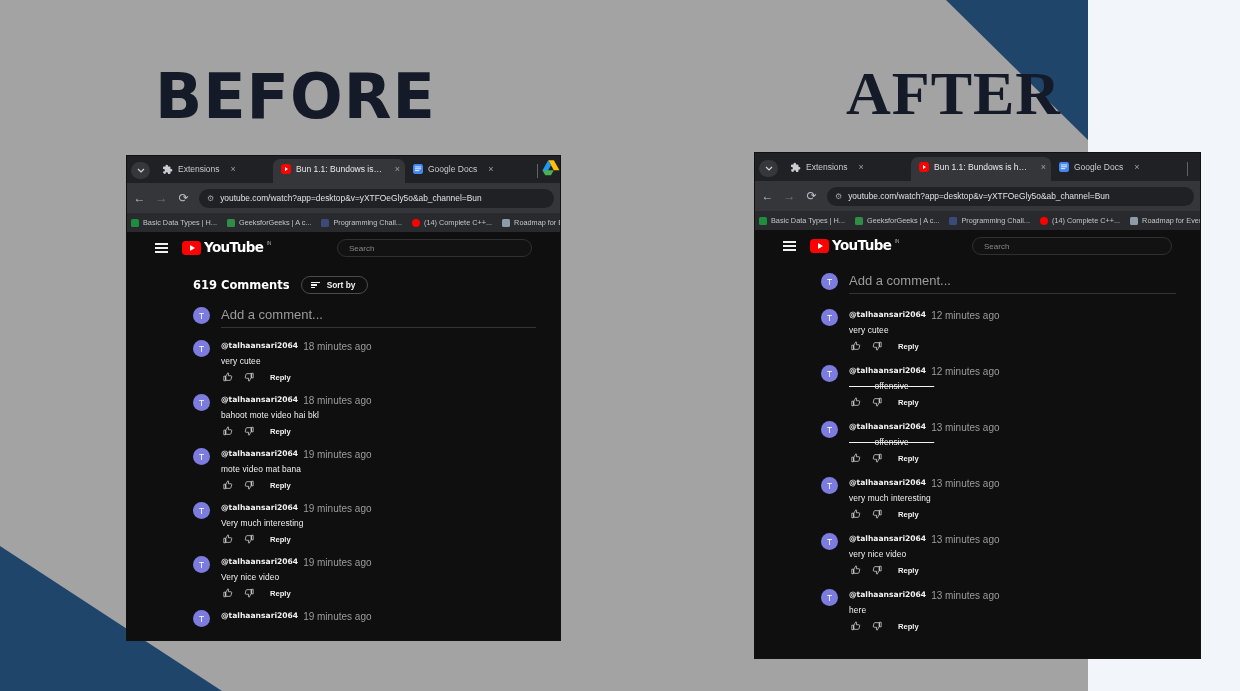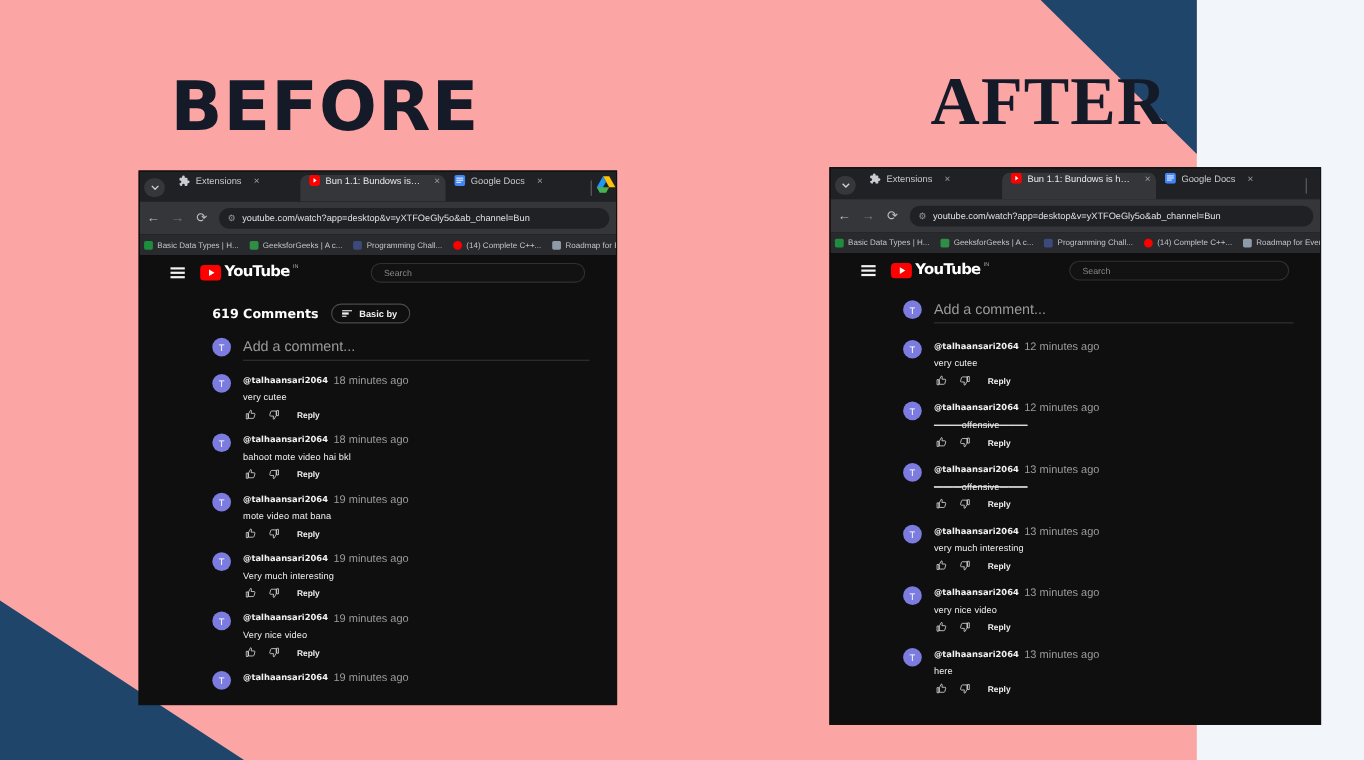--- a/index.html
+++ b/index.html
@@ -2,21 +2,21 @@
 <html><head>
 <meta charset="utf-8">
 <style>
   * { box-sizing: border-box; margin: 0; padding: 0; }
   html, body {
     width: 1240px; height: 691px;
     overflow: hidden;
     background: #f2f5fa;
     font-family: "Liberation Sans", sans-serif;
   }
-  #stage { position: relative; width: 1088px; height: 691px; background: #fca5a5; }
+  #stage { position: relative; width: 1088px; height: 691px; background: #a3a3a3; }
 
   
   .tri { position: absolute; width: 0; height: 0; }
   .tri-tr {
     top: 0; right: 0;
     border-top: 140px solid #1f456b;
     border-left: 142px solid transparent;
   }
   .tri-bl {
     bottom: 0; left: 0;
@@ -57,21 +57,21 @@
   .tabstrip.big { height: 28px; }
   .chev {
     width: 19px; height: 17px; border-radius: 9px;
     background: #35373a;
     display: flex; align-items: center; justify-content: center;
     margin-bottom: 4px; margin-right: 5px;
     flex: none;
   }
   .chev svg { display:block; }
   .tab {
-    display: flex; 
+    display: flex; align-items: center;
     height: 24px;
     padding: 0 5px 4px 8px;
     border-radius: 7px 7px 0 0;
     font-size: 8.5px;
     color: #c8cacd;
     white-space: nowrap;
     gap: 5px;
     flex: none;
   }
   .tab.active { background: #35363a; color: #e8eaed; }
@@ -291,21 +291,21 @@
 
       <div class="commentwrap">
         <div class="cheader">
           <span class="ccount">619 Comments</span>
           <span class="sortby">
             <span class="sorticon">
                 <i></i>
                 <i></i>
                 <i></i>
               </span>
-            <span>Basic by</span>
+            <span>Sort by</span>
           </span>
         </div>
 
         <div class="addrow">
           <span class="avatar">T</span>
           <span class="addline">
             <span class="addplaceholder" style="display:block">Add a comment...</span>
             <span class="addunder" style="display:block"></span>
           </span>
         </div>

